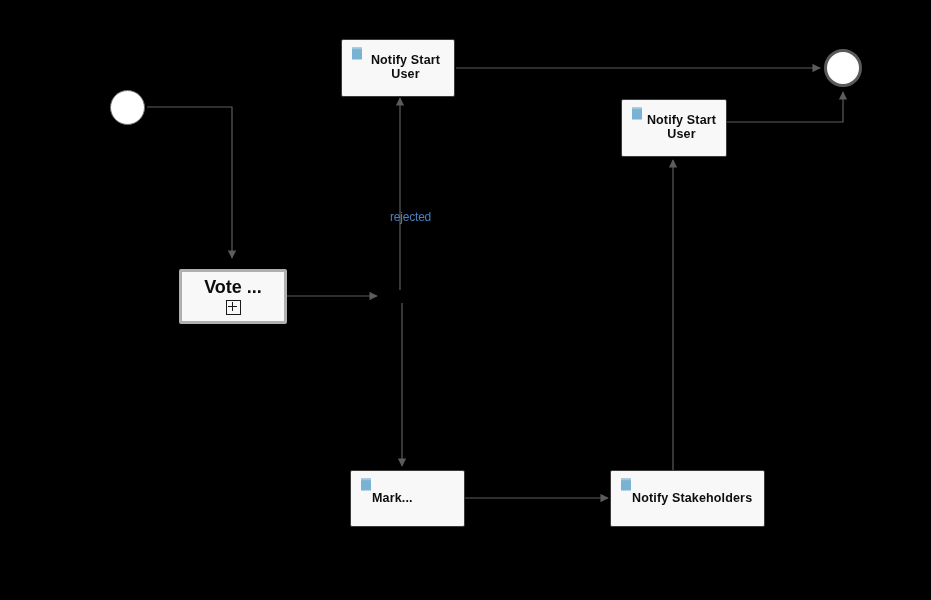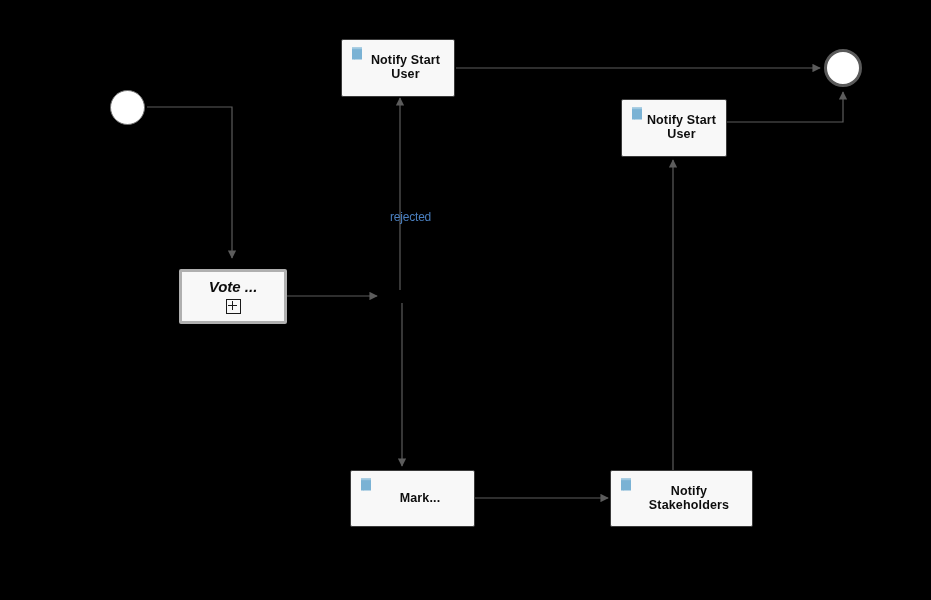--- a/index.html
+++ b/index.html
@@ -26,21 +26,20 @@
     position: absolute;
     box-sizing: border-box;
   }
   
   .task {
     background: #f8f8f8;
     border: 1px solid #3a3a3a;
     border-radius: 2px;
     display: flex;
     align-items: center;
-    justify-content: center;
     padding-left: 15px;
   }
   .task .task-label {
     font-size: 12.5px;
     font-weight: bold;
     color: #0d0d0d;
     text-align: center;
     letter-spacing: 0.15px;
     line-height: 1.1;
     padding: 0 6px;
@@ -49,26 +48,25 @@
   .subprocess {
     background: #f8f8f8;
     border: 3px solid #b0b0b0;
     border-radius: 2px;
     display: flex;
     flex-direction: column;
     align-items: center;
     justify-content: center;
   }
   .subprocess .task-label {
-    font-size: 15px;
+    font-size: 18px;
     font-weight: bold;
     color: #0d0d0d;
     text-align: center;
     line-height: 1.1;
-    font-style: italic;
   }
   .plus-marker {
     width: 13px;
     height: 13px;
     border: 1px solid #1a1a1a;
     position: relative;
     margin-top: 3px;
     background: #f8f8f8;
   }
   .plus-marker::before,
@@ -169,32 +167,32 @@
     <span class="task-icon">
       <svg viewBox="0 0 16 16" width="16" height="16" xmlns="http://www.w3.org/2000/svg">
         <path d="M3 1.5 L13 1.5 L13 4 L5.5 4 L5.5 13.5 L3 13.5 Z" fill="#7ab2d4"></path>
         <rect x="5" y="4" width="8" height="9.5" fill="#7ab2d4"></rect>
         <path d="M3 1.5 L13 1.5 L13 3.2 L3 3.2 Z" fill="#9ec8e0"></path>
       </svg>
     </span>
     <span class="task-label">Notify Start User</span>
   </div>
 
-  <div class="node task" style="left:350px; top:470px; width:125px; height:57px;">
+  <div class="node task" style="left:350px; top:470px; width:115px; height:57px;">
     <span class="task-icon">
       <svg viewBox="0 0 16 16" width="16" height="16" xmlns="http://www.w3.org/2000/svg">
         <path d="M3 1.5 L13 1.5 L13 4 L5.5 4 L5.5 13.5 L3 13.5 Z" fill="#7ab2d4"></path>
         <rect x="5" y="4" width="8" height="9.5" fill="#7ab2d4"></rect>
         <path d="M3 1.5 L13 1.5 L13 3.2 L3 3.2 Z" fill="#9ec8e0"></path>
       </svg>
     </span>
     <span class="task-label">Mark...</span>
   </div>
 
-  <div class="node task" style="left:610px; top:470px; width:143px; height:57px;">
+  <div class="node task" style="left:610px; top:470px; width:155px; height:57px;">
     <span class="task-icon">
       <svg viewBox="0 0 16 16" width="16" height="16" xmlns="http://www.w3.org/2000/svg">
         <path d="M3 1.5 L13 1.5 L13 4 L5.5 4 L5.5 13.5 L3 13.5 Z" fill="#7ab2d4"></path>
         <rect x="5" y="4" width="8" height="9.5" fill="#7ab2d4"></rect>
         <path d="M3 1.5 L13 1.5 L13 3.2 L3 3.2 Z" fill="#9ec8e0"></path>
       </svg>
     </span>
     <span class="task-label">Notify Stakeholders</span>
   </div>
 

